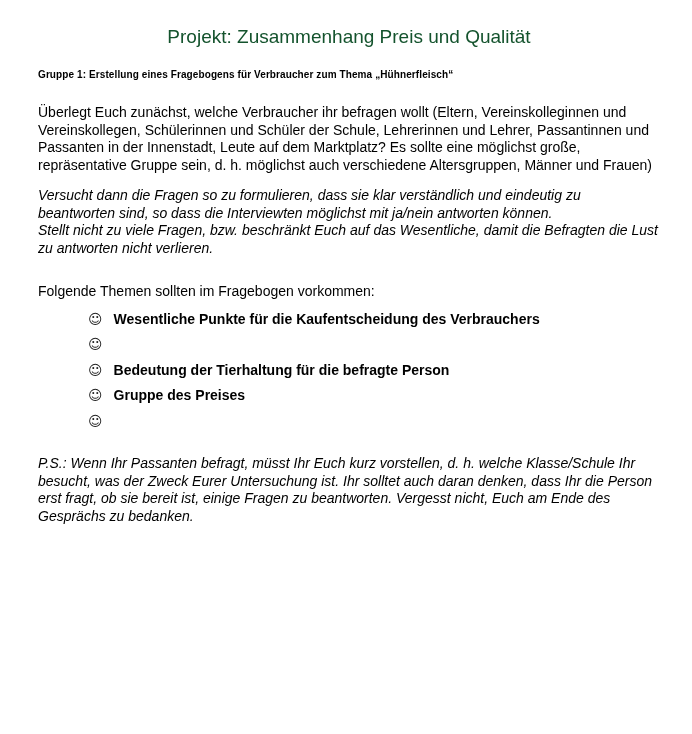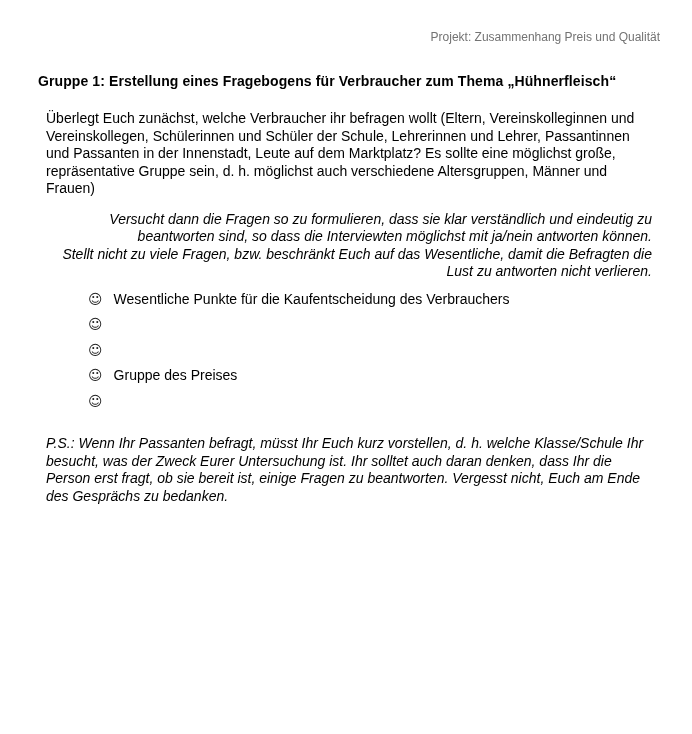--- a/index.html
+++ b/index.html
@@ -17,47 +17,46 @@
     color: #000000;
   }
   .page {
     box-sizing: border-box;
     width: 692px;
     height: 734px;
     padding: 0 32px 0 38px;
   }
   .doc-title {
     margin-top: 28px;
-    text-align: right;
-    color: #737373;
-    font-size: 12px;
+    text-align: center;
+    color: #14532d;
+    font-size: 19px;
     line-height: 18px;
   }
   .heading {
-    margin-top: 26px;
+    margin-top: 20px;
     font-weight: bold;
-    font-size: 14px;
+    font-size: 10px;
     line-height: 18px;
     letter-spacing: 0.1px;
   }
   .para {
-    margin: 8px;
+    margin: 0;
   }
   .intro {
     margin-top: 20px;
   }
   .italic {
     font-style: italic;
   }
   .advice {
     margin-top: 13px;
   }
   .advice .line {
     display: block;
-    text-align: right;
   }
   .topics-label {
     margin-top: 26px;
   }
   .topics {
     list-style: none;
     margin: 10px 0 0 0;
     padding: 0;
   }
   .topic {
@@ -69,20 +68,21 @@
   }
   .smiley {
     font-family: "DejaVu Sans", sans-serif;
     font-size: 14px;
     line-height: 17.5px;
     margin-right: 11px;
     color: #1a1a1a;
   }
   .topic-text {
     line-height: 17.5px;
+    font-weight: bold;
   }
   .ps {
     margin-top: 17px;
     font-style: italic;
   }
 </style>
 </head>
 <body>
 
 <div class="page">
@@ -91,31 +91,33 @@
 
   <div class="heading">Gruppe 1: Erstellung eines Fragebogens für Verbraucher zum Thema „Hühnerfleisch“</div>
 
   <p class="para intro">Überlegt Euch zunächst, welche Verbraucher ihr befragen wollt (Eltern, Vereinskolleginnen und Vereinskollegen, Schülerinnen und Schüler der Schule, Lehrerinnen und Lehrer, Passantinnen und Passanten in der Innenstadt, Leute auf dem Marktplatz? Es sollte eine möglichst große, repräsentative Gruppe sein, d. h. möglichst auch verschiedene Altersgruppen, Männer und Frauen)</p>
 
   <p class="para italic advice">
     <span class="line">Versucht dann die Fragen so zu formulieren, dass sie klar verständlich und eindeutig zu beantworten sind, so dass die Interviewten möglichst mit ja/nein antworten können.</span>
     <span class="line">Stellt nicht zu viele Fragen, bzw. beschränkt Euch auf das Wesentliche, damit die Befragten die Lust zu antworten nicht verlieren.</span>
   </p>
 
+  <p class="para topics-label">Folgende Themen sollten im Fragebogen vorkommen:</p>
 
   <ul class="topics">
     <li class="topic">
       <span class="smiley">☺</span>
       <span class="topic-text">Wesentliche Punkte für die Kaufentscheidung des Verbrauchers</span>
     </li>
     <li class="topic">
       <span class="smiley">☺</span>
     </li>
     <li class="topic">
       <span class="smiley">☺</span>
+      <span class="topic-text">Bedeutung der Tierhaltung für die befragte Person</span>
     </li>
     <li class="topic">
       <span class="smiley">☺</span>
       <span class="topic-text">Gruppe des Preises</span>
     </li>
     <li class="topic">
       <span class="smiley">☺</span>
       <span class="topic-text"></span>
     </li>
   </ul>

